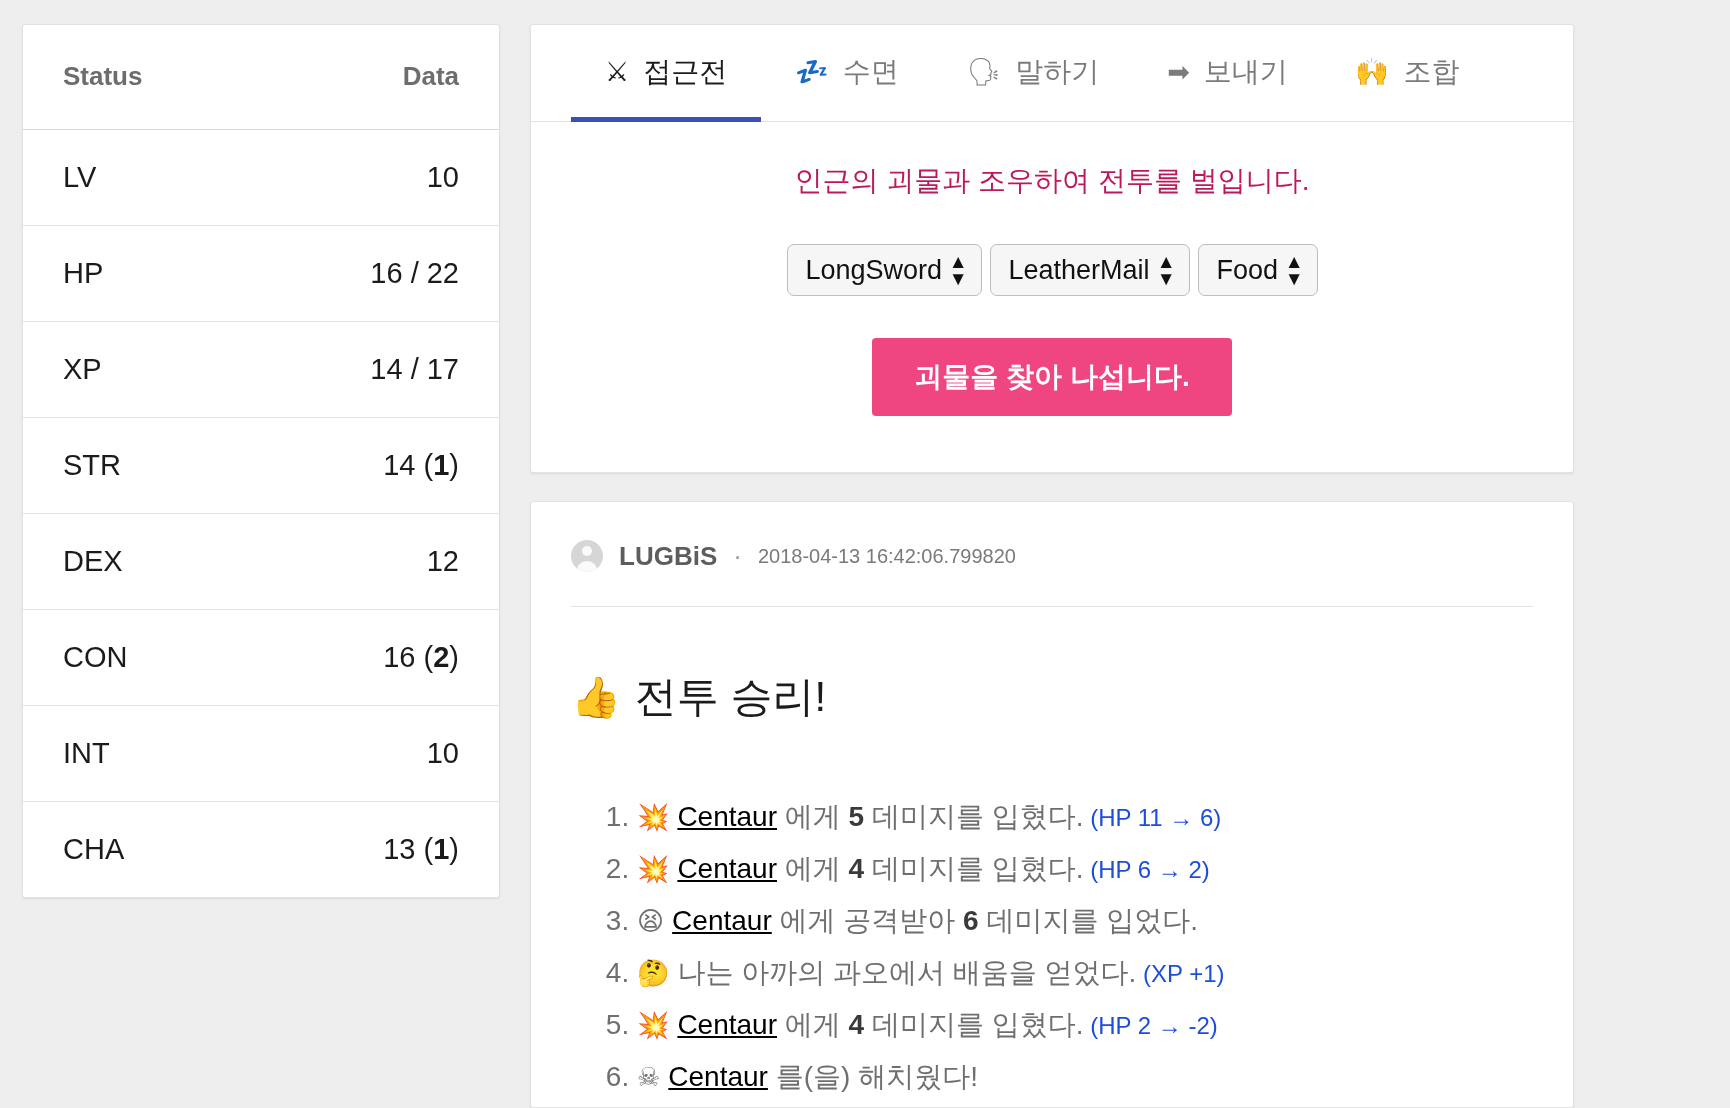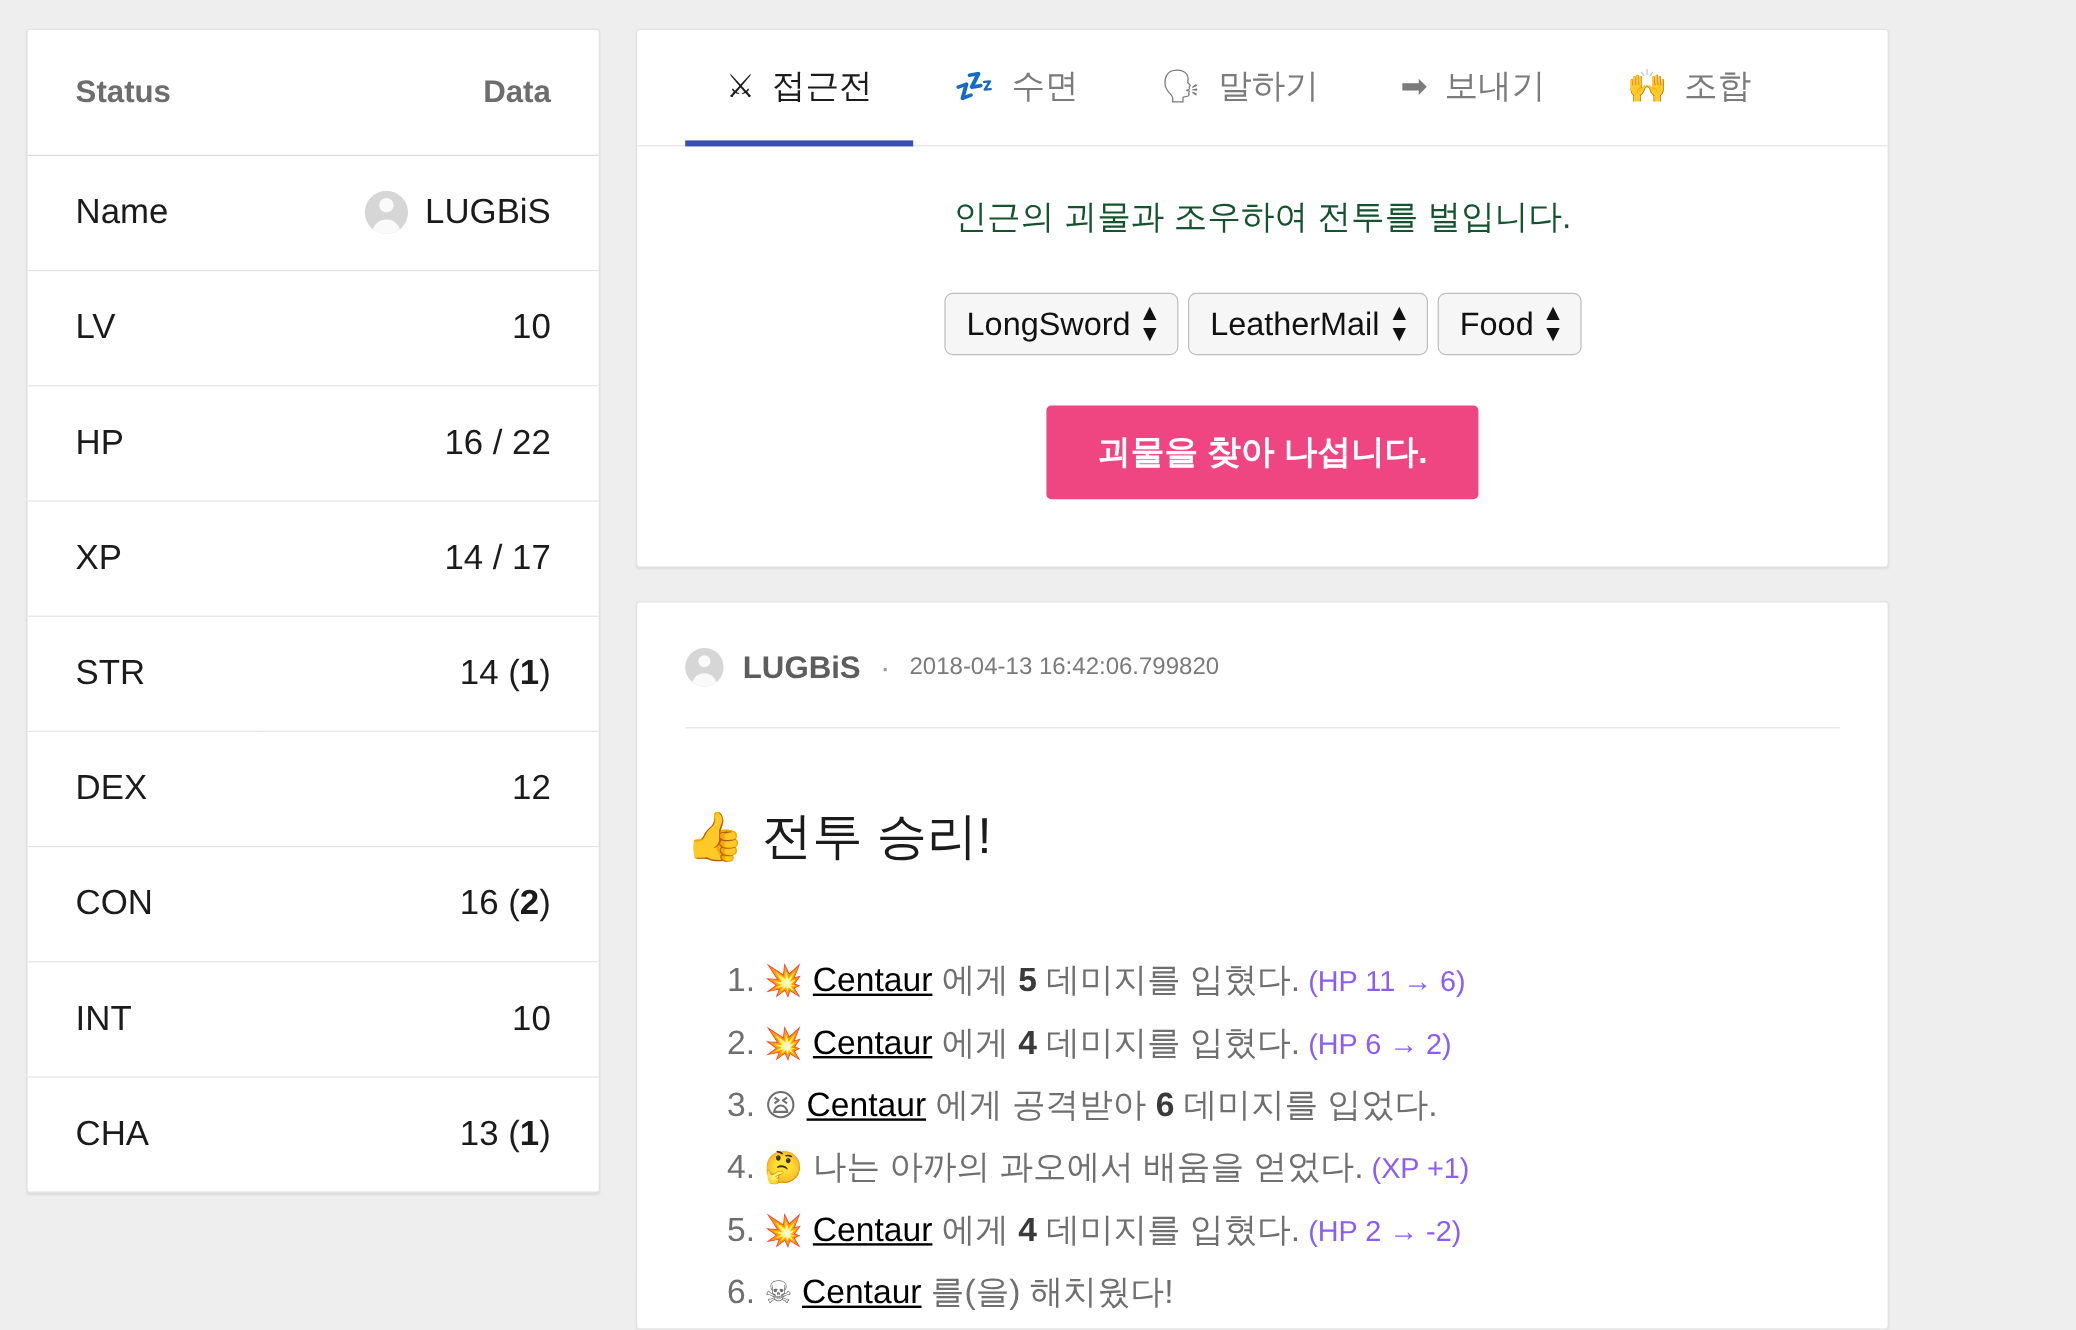--- a/index.html
+++ b/index.html
@@ -105,21 +105,21 @@
     cursor: pointer;
     border-bottom: 5px solid transparent;
     margin-bottom: -1px;
     white-space: nowrap;
   }
   .tab.active { color: #1b1b1b; border-bottom-color: #3b4fb5; }
   .tab .em { font-size: 27px; line-height: 1; }
 
   .action-body { padding: 40px 40px 56px 40px; text-align: center; }
   .action-desc {
-    font-size: 28px; color: #14532d; margin: 0 0 44px 0;
+    font-size: 28px; color: #be185d; margin: 0 0 44px 0;
   }
   .selectors {
     display: flex; justify-content: center; gap: 8px; margin-bottom: 42px;
   }
   .sel {
     appearance: none; -webkit-appearance: none;
     background: #f6f6f6;
     border: 1px solid #bdbdbd;
     border-radius: 7px;
     padding: 10px 38px 10px 18px;
@@ -184,45 +184,36 @@
     margin-bottom: 17px;
     line-height: 1.25;
     white-space: nowrap;
   }
   ol.log-list li::marker { color: #6f6f6f; font-size: 28px; }
   .mon {
     color: #000000; text-decoration: underline; cursor: pointer;
   }
   .em-inline { font-size: 26px; margin-right: 8px; }
   .dmg { color: #3a3a3a; font-weight: 700; }
-  .hpnote { font-size: 24px; color: #8b5cf6; }
+  .hpnote { font-size: 24px; color: #1d4ed8; }
 </style>
 </head>
 <body>
 
 <div class="page">
 
   <div class="status-card">
     <table class="status-table">
       <thead>
         <tr>
           <th class="k">Status</th>
           <th class="v">Data</th>
         </tr>
       </thead>
       <tbody id="status-body">
-          <tr>
-            <td class="k">Name</td>
-            <td class="v">
-              <span class="name-cell">
-                <span class="avatar"></span>
-                <span>LUGBiS</span>
-              </span>
-            </td>
-          </tr>
           <tr>
             <td class="k">LV</td>
             <td class="v">10</td>
           </tr>
           <tr>
             <td class="k">HP</td>
             <td class="v">16 / 22</td>
           </tr>
           <tr>
             <td class="k">XP</td>

